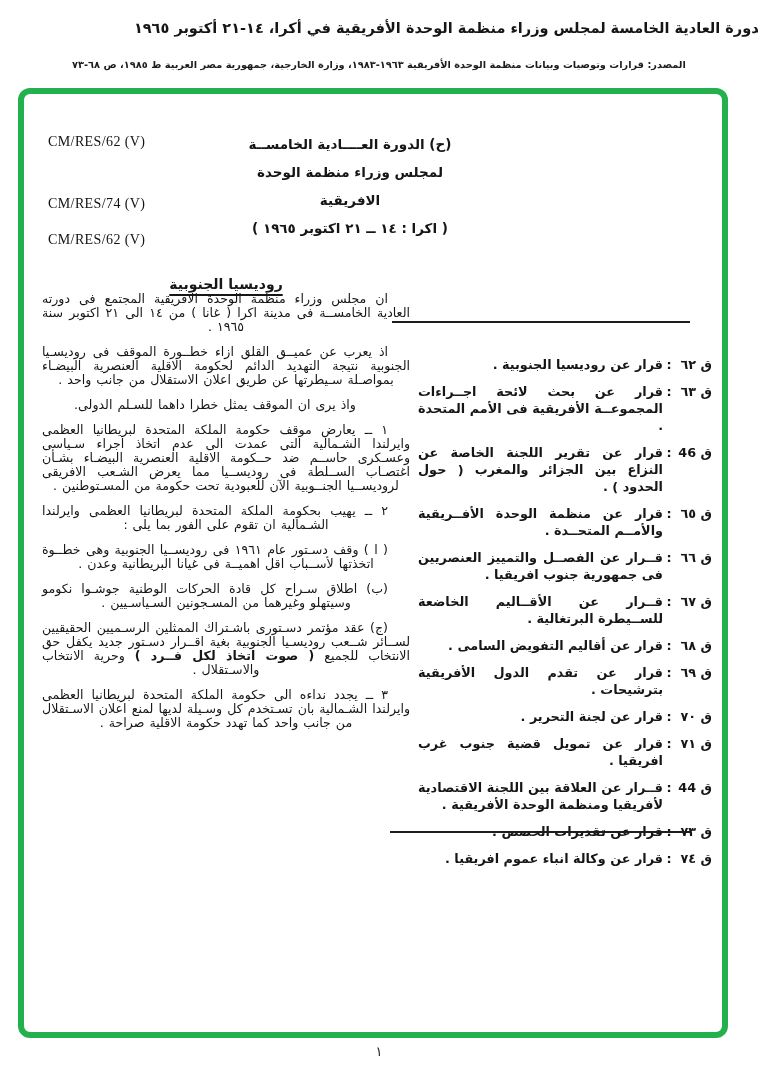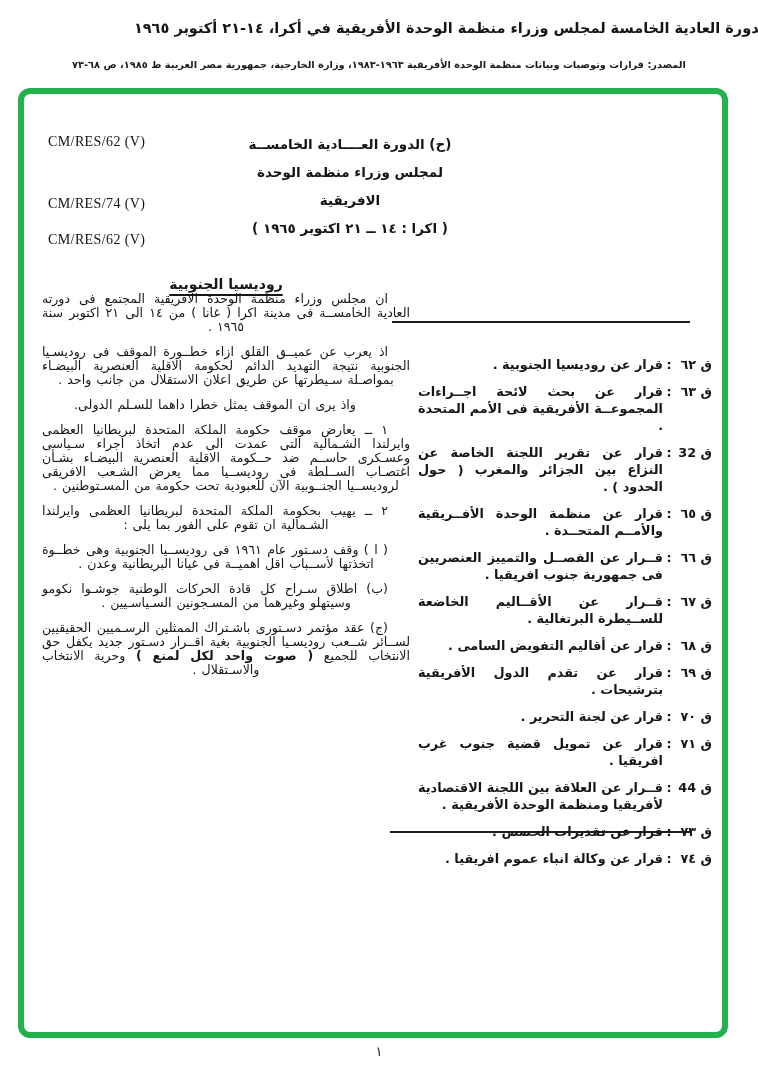--- a/index.html
+++ b/index.html
@@ -118,38 +118,39 @@
 
     <div class="left-col">
       <div class="res-title"><span>روديسيا الجنوبية</span></div>
       <p class="para">ان مجلس وزراء منظمة الوحدة الافريقية المجتمع فى دورته العادية الخامســة فى مدينة اكرا ( غانا ) من ١٤ الى ٢١ اكتوبر سنة ١٩٦٥ .</p>
       <p class="para">اذ يعرب عن عميــق القلق ازاء خطــورة الموقف فى روديسـيا الجنوبية نتيجة التهديد الدائم لحكومة الاقلية العنصرية البيضـاء بمواصـلة سـيطرتها عن طريق اعلان الاستقلال من جانب واحد .</p>
       <p class="para">واذ يرى ان الموقف يمثل خطرا داهما للسـلم الدولى.</p>
       <p class="para">١ ــ يعارض موقف حكومة الملكة المتحدة لبريطانيا العظمى وايرلندا الشـمالية التى عمدت الى عدم اتخاذ اجراء سـياسى وعسـكرى حاســم ضد حــكومة الاقلية العنصرية البيضـاء بشـأن اغتصـاب الســلطة فى روديســيا مما يعرض الشـعب الافريقى لروديســيا الجنــوبية الآن للعبودية تحت حكومة من المسـتوطنين .</p>
       <p class="para">٢ ــ يهيب بحكومة الملكة المتحدة لبريطانيا العظمى وايرلندا الشـمالية ان تقوم على الفور بما يلى :</p>
       <p class="para">( ا ) وقف دسـتور عام ١٩٦١ فى روديســيا الجنوبية وهى خطــوة اتخذتها لأســباب اقل اهميــة فى غيانا البريطانية وعدن .</p>
       <p class="para">(ب) اطلاق سـراح كل قادة الحركات الوطنية جوشـوا نكومو وسيتهلو وغيرهما من المسـجونين السـياسـيين .</p>
-      <p class="para"><span>(ج) عقد مؤتمر دسـتورى باشـتراك الممثلين الرسـميين الحقيقيين لســائر شــعب روديسـيا الجنوبية بغية اقــرار دسـتور جديد يكفل حق الانتخاب للجميع </span><b>( صوت واحد لكل لمنع )</b><span> وحرية الانتخاب والاسـتقلال .</span></p>
+      <p class="para"><span>(ج) عقد مؤتمر دسـتورى باشـتراك الممثلين الرسـميين الحقيقيين لســائر شــعب روديسـيا الجنوبية بغية اقــرار دسـتور جديد يكفل حق الانتخاب للجميع </span><b>( صوت اتخاذ لكل فــرد )</b><span> وحرية الانتخاب والاسـتقلال .</span></p>
+      <p class="para">٣ ــ يجدد نداءه الى حكومة الملكة المتحدة لبريطانيا العظمى وايرلندا الشـمالية بان تسـتخدم كل وسـيلة لديها لمنع اعلان الاسـتقلال من جانب واحد كما تهدد حكومة الاقلية صراحة .</p>
     </div>
 
     <div class="rule rule-top"></div>
 
     <div class="toc">
       <div class="toc-item">
           <span class="toc-num">ق ٦٢</span>
           <span class="toc-colon">:</span>
           <span class="toc-text">قرار عن روديسيا الجنوبية .</span>
         </div>
       <div class="toc-item">
           <span class="toc-num">ق ٦٣</span>
           <span class="toc-colon">:</span>
           <span class="toc-text">قرار عن بحث لائحة اجــراءات المجموعــة الأفريقية فى الأمم المتحدة .</span>
         </div>
       <div class="toc-item">
-          <span class="toc-num">ق 32</span>
+          <span class="toc-num">ق 46</span>
           <span class="toc-colon">:</span>
           <span class="toc-text">قرار عن تقرير اللجنة الخاصة عن النزاع بين الجزائر والمغرب ( حول الحدود ) .</span>
         </div>
       <div class="toc-item">
           <span class="toc-num">ق ٦٥</span>
           <span class="toc-colon">:</span>
           <span class="toc-text">قرار عن منظمة الوحدة الأفــريقية والأمــم المتحــدة .</span>
         </div>
       <div class="toc-item">
           <span class="toc-num">ق ٦٦</span>

